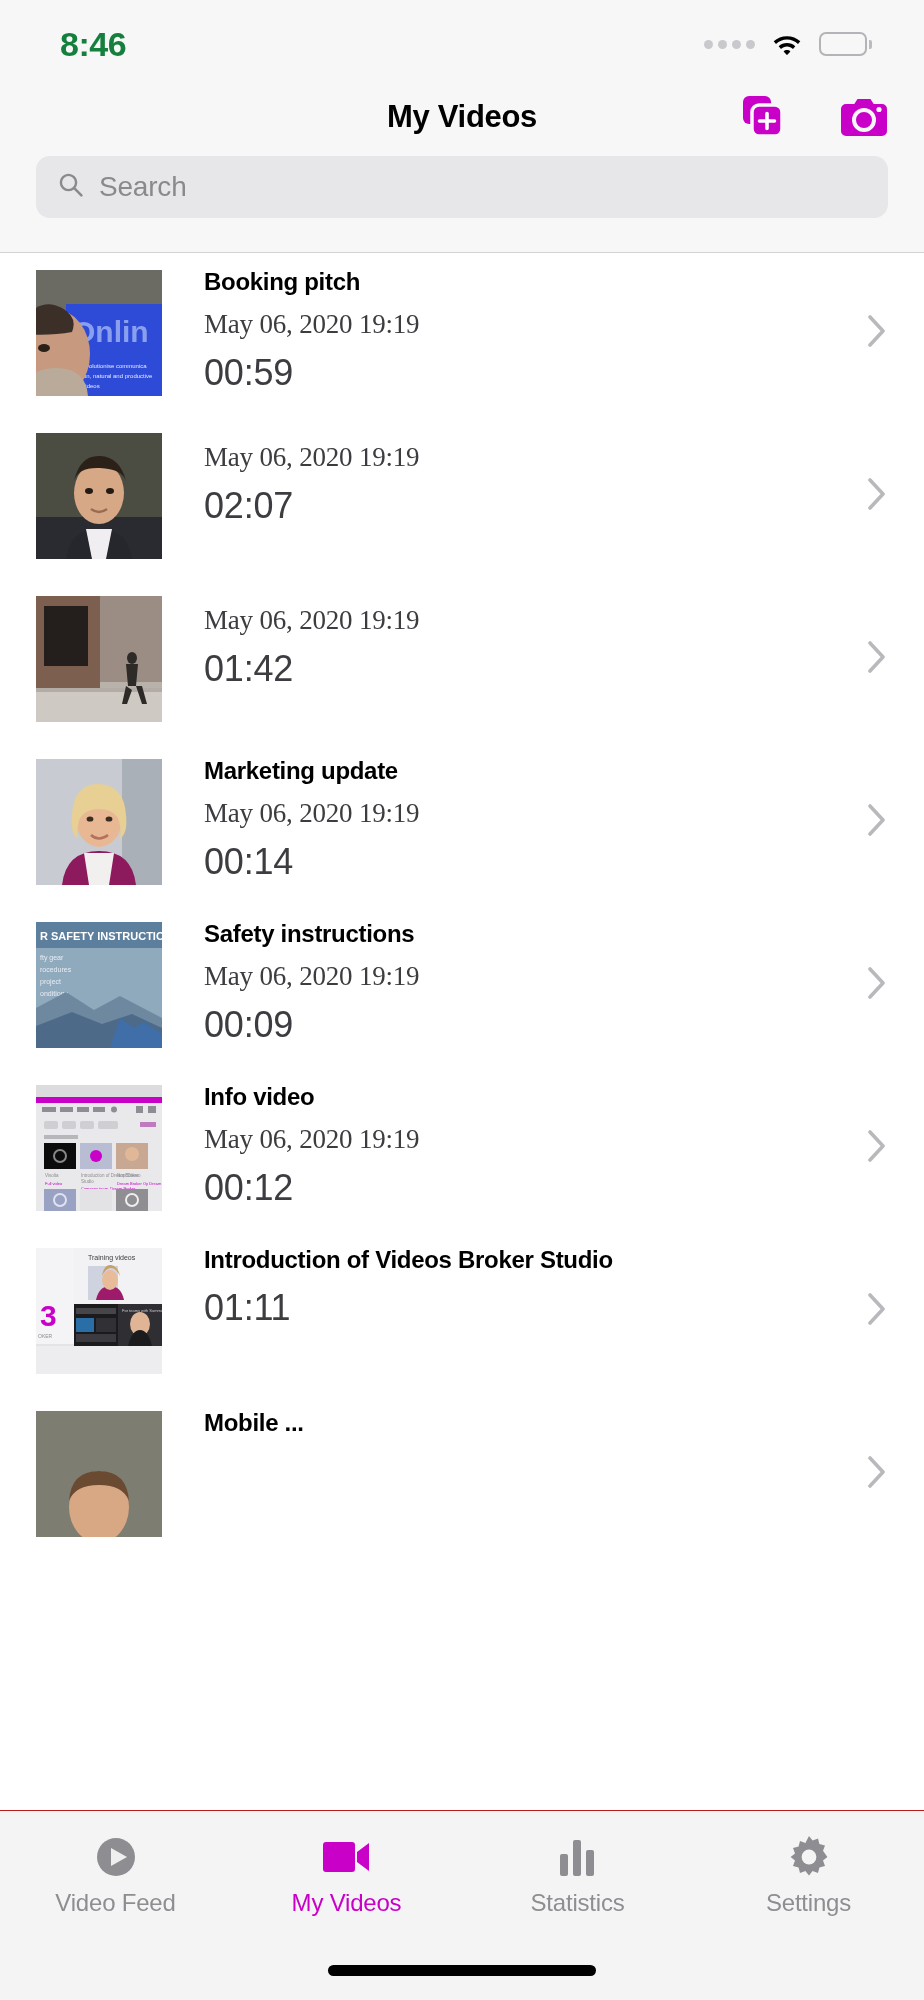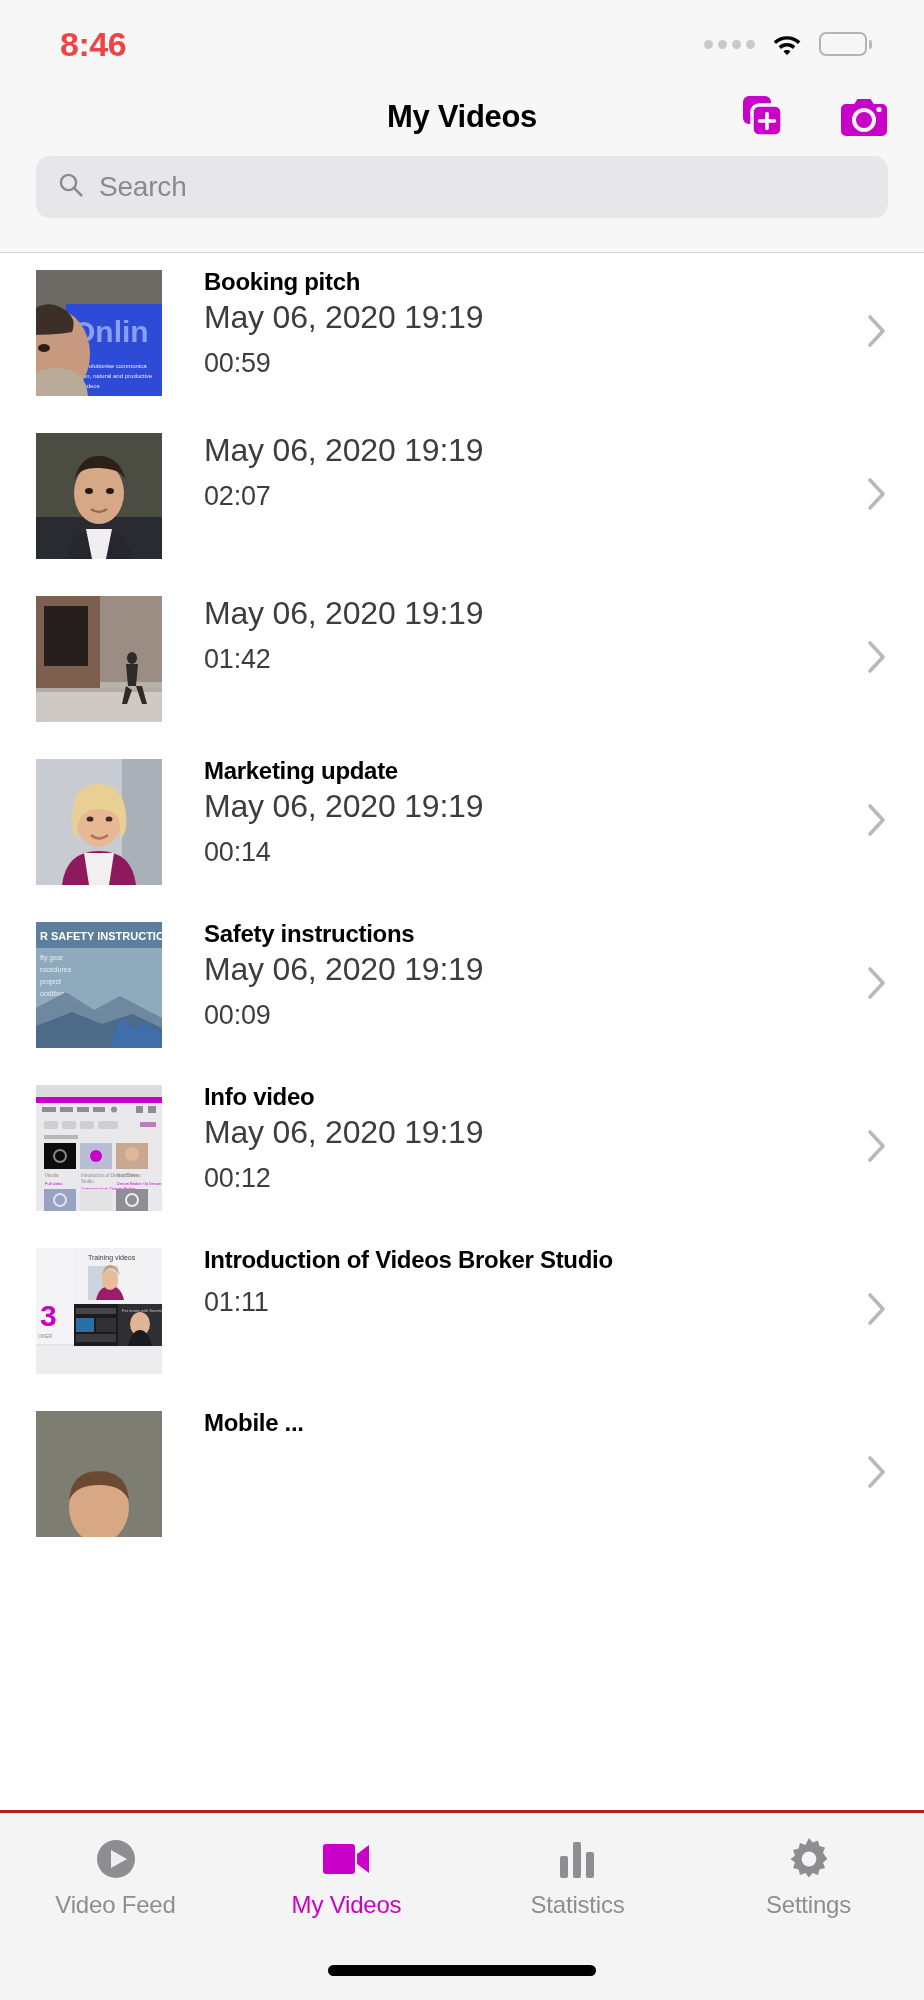--- a/index.html
+++ b/index.html
@@ -17,21 +17,21 @@
     background:#f7f7f7;
     display:flex;
     align-items:center;
     justify-content:space-between;
     padding:0 52px 0 60px;
     position:relative;
   }
   .status-time {
     font-size:34px;
     font-weight:700;
-    color:#ef4444;
+    color:#15803d;
     letter-spacing:-0.5px;
     padding-top:10px;
   }
   .status-right {
     display:flex;
     align-items:center;
     gap:17px;
     padding-top:10px;
   }
   .signal-dots { display:flex; gap:5px; align-items:center; }
@@ -132,28 +132,29 @@
   }
   .row-title {
     font-size:24px;
     font-weight:700;
     color:#000;
     letter-spacing:-0.3px;
     line-height:1.25;
     white-space:nowrap;
   }
   .row-date {
-    font-size:32px;
+    font-size:27px;
     color:#3c3c41;
     letter-spacing:-0.2px;
-    margin-top:1px;
+    margin-top:11px;
     line-height:1.2;
+    font-family:Liberation Serif, serif;
   }
   .row-dur {
-    font-size:27px;
+    font-size:36px;
     color:#3c3c41;
     letter-spacing:-0.2px;
     margin-top:11px;
     line-height:1.2;
   }
   .chevron {
     flex:0 0 auto;
     align-self:flex-start;
     margin-top:62px;
     margin-right:38px;
@@ -161,21 +162,21 @@
     height:32px;
   }
 
   
   .tab-bar {
     position:absolute;
     left:0; bottom:0;
     width:924px;
     height:190px;
     background:#f5f4f5;
-    border-top:3px solid #b91c1c;
+    border-top:1px solid #b91c1c;
     display:flex;
     align-items:flex-start;
     padding-top:24px;
   }
   .tab {
     flex:1 1 0;
     display:flex;
     flex-direction:column;
     align-items:center;
     gap:10px;

